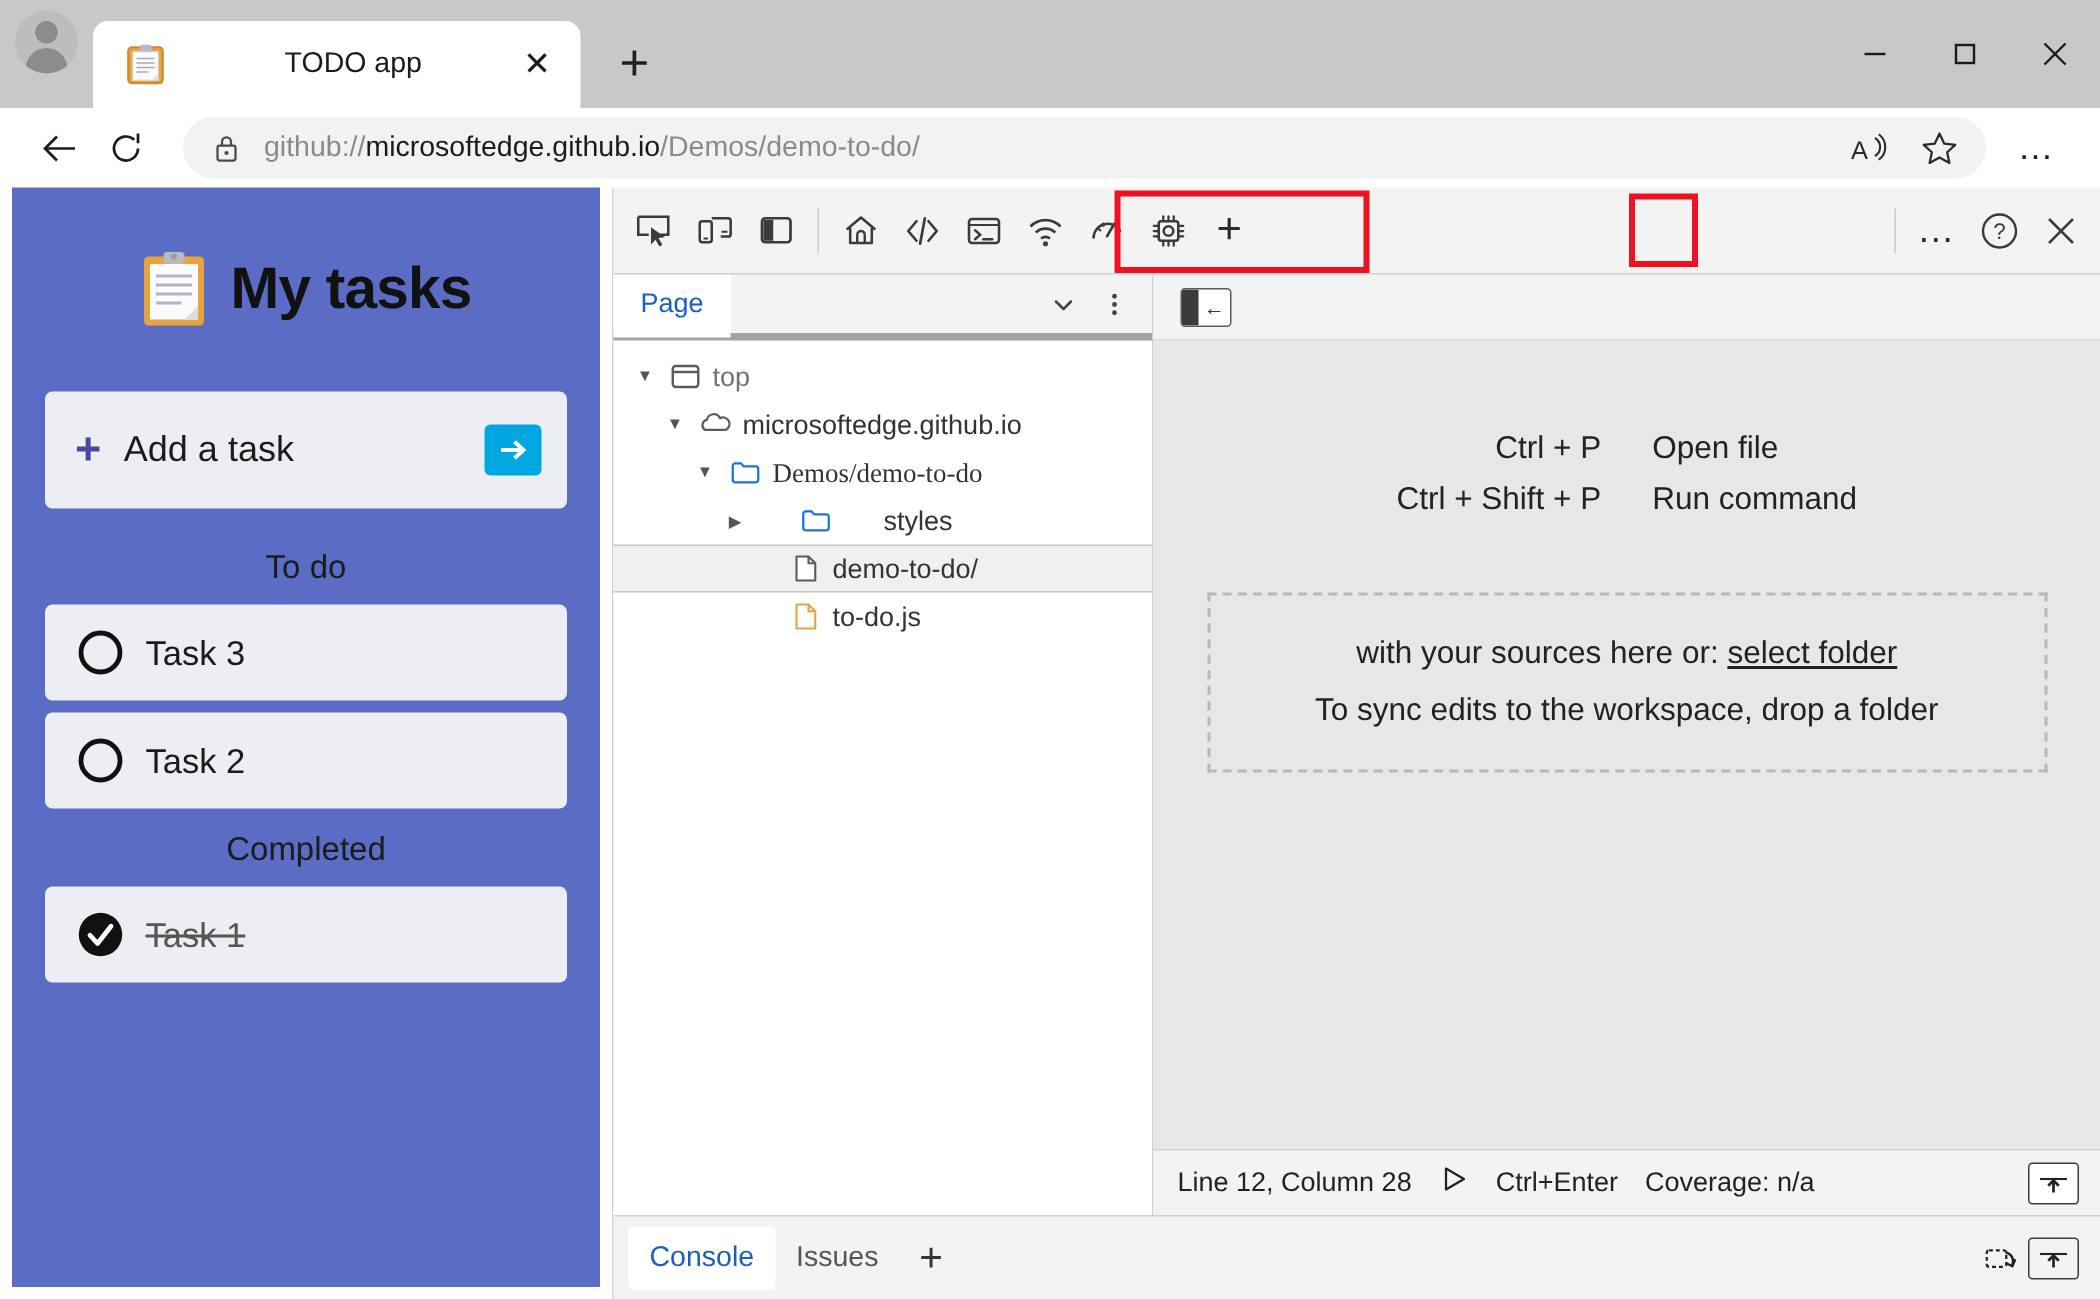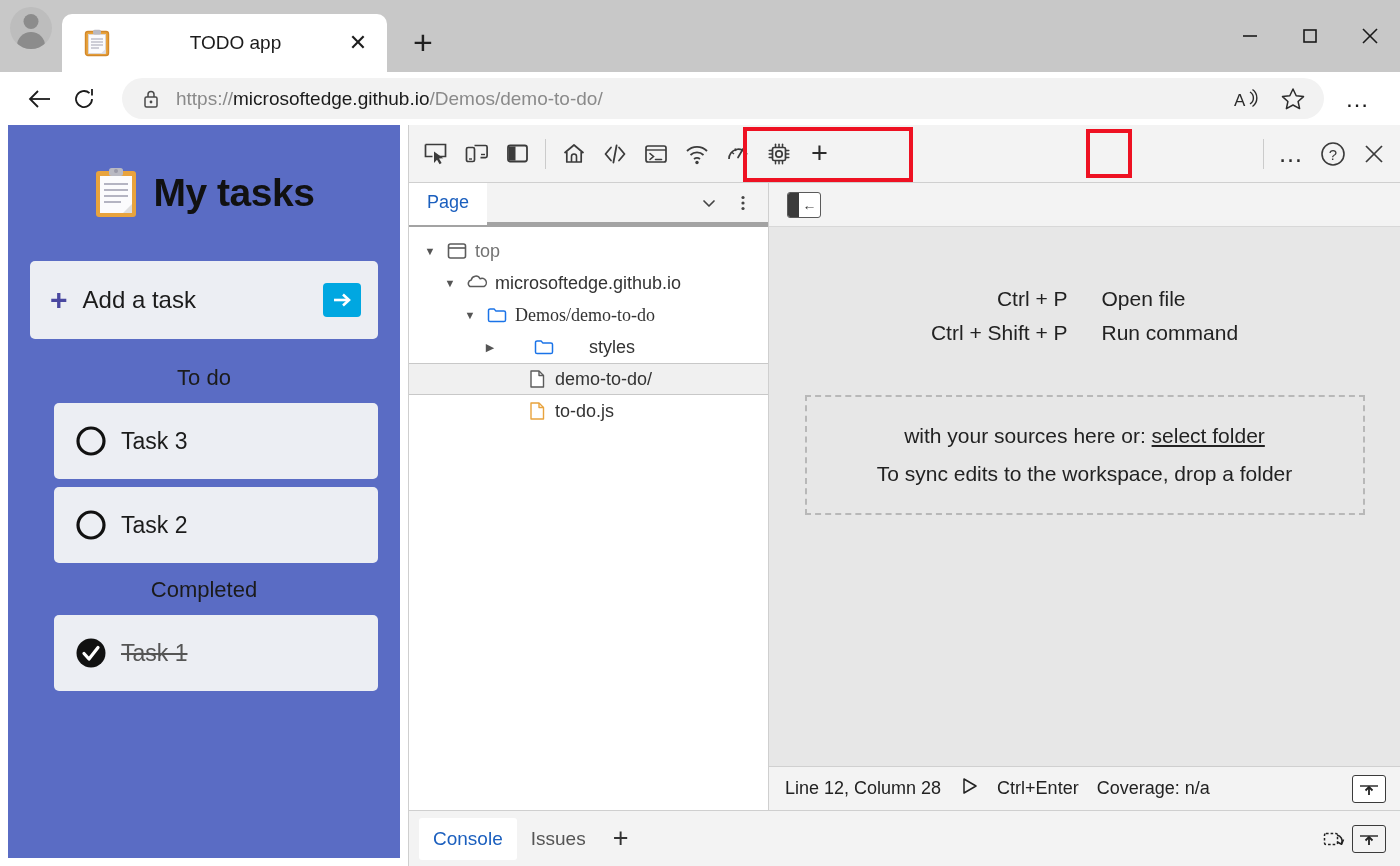--- a/index.html
+++ b/index.html
@@ -113,22 +113,22 @@
   .add-label { flex: 1; font-size: 24px; color: #1b1b1b; margin-left: 15px; }
   .add-submit {
     width: 38px; height: 34px; background: #00a7e1; border-radius: 4px;
     display: flex; align-items: center; justify-content: center; flex: none;
   }
 
   .section-label {
     text-align: center; font-size: 22px; color: #1b1b1b; margin: 0 0 12px 0;
   }
   .task-row {
-    height: 76px; background: #eceef3; border-radius: 5px;
-    display: flex; align-items: center; padding: 0 20px; margin-bottom: 8px; margin-left: 24px;
+    height: 64px; background: #eceef3; border-radius: 5px;
+    display: flex; align-items: center; padding: 0 20px; margin-bottom: 8px;
   }
   .task-check { width: 34px; height: 34px; flex: none; }
   .task-label { font-size: 23px; color: #1b1b1b; margin-left: 13px; }
   .task-label.done { color: #555555; text-decoration: line-through; }
 
   
   .devtools {
     flex: 1; height: 741px; background: #ffffff;
     border-left: 1px solid #cfcfcf;
     display: flex; flex-direction: column; position: relative;
@@ -319,21 +319,21 @@
     </div>
 
     <div class="omnibox">
       <div class="omni-lock">
         <svg width="18" height="20" viewBox="0 0 18 20">
           <rect x="3" y="8" width="12" height="10" rx="1.5" fill="none" stroke="#4a4a4a" stroke-width="1.5"></rect>
           <path d="M6 8 V5.5 A3 3 0 0 1 12 5.5 V8" fill="none" stroke="#4a4a4a" stroke-width="1.5"></path>
           <circle cx="9" cy="13" r="1.4" fill="#4a4a4a"></circle>
         </svg>
       </div>
-      <div class="omni-url"><span>https://</span><b>microsoftedge.github.io</b><span>/Demos/demo-to-do/</span></div>
+      <div class="omni-url"><span>github://</span><b>microsoftedge.github.io</b><span>/Demos/demo-to-do/</span></div>
       <div class="omni-tail">
         <div class="nav-icon-btn">
           <svg width="28" height="24" viewBox="0 0 28 24">
             <text x="1" y="19" font-family="Liberation Sans, sans-serif" font-size="17" fill="#2b2b2b">A</text>
             <path d="M17 5 A7 7 0 0 1 17 17" fill="none" stroke="#2b2b2b" stroke-width="1.4"></path>
             <path d="M19.5 2.5 A10.5 10.5 0 0 1 19.5 19.5" fill="none" stroke="#2b2b2b" stroke-width="1.4"></path>
           </svg>
         </div>
         <div class="nav-icon-btn">
           <svg width="26" height="26" viewBox="0 0 26 26">

